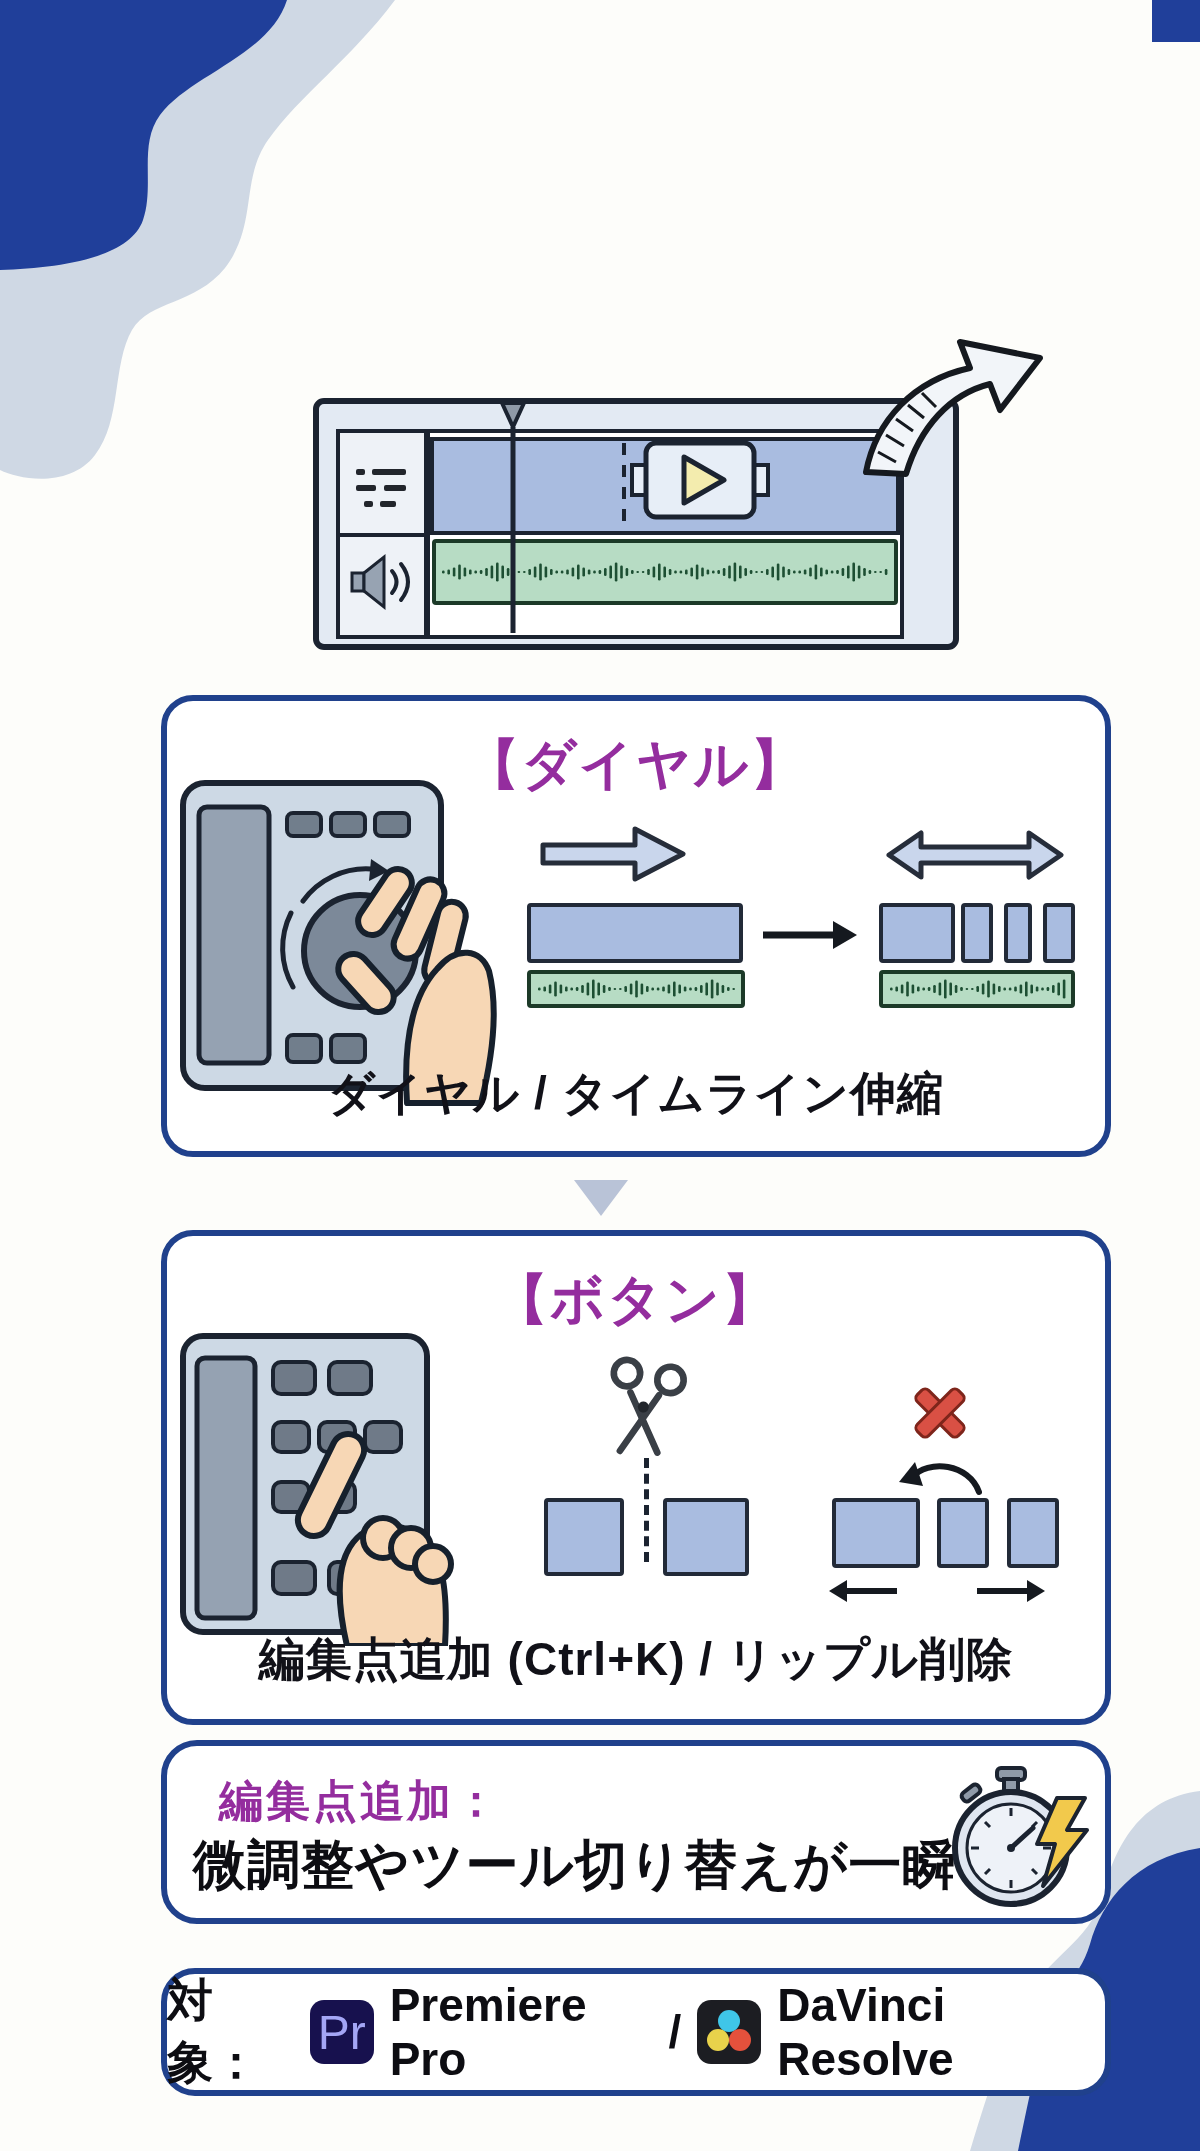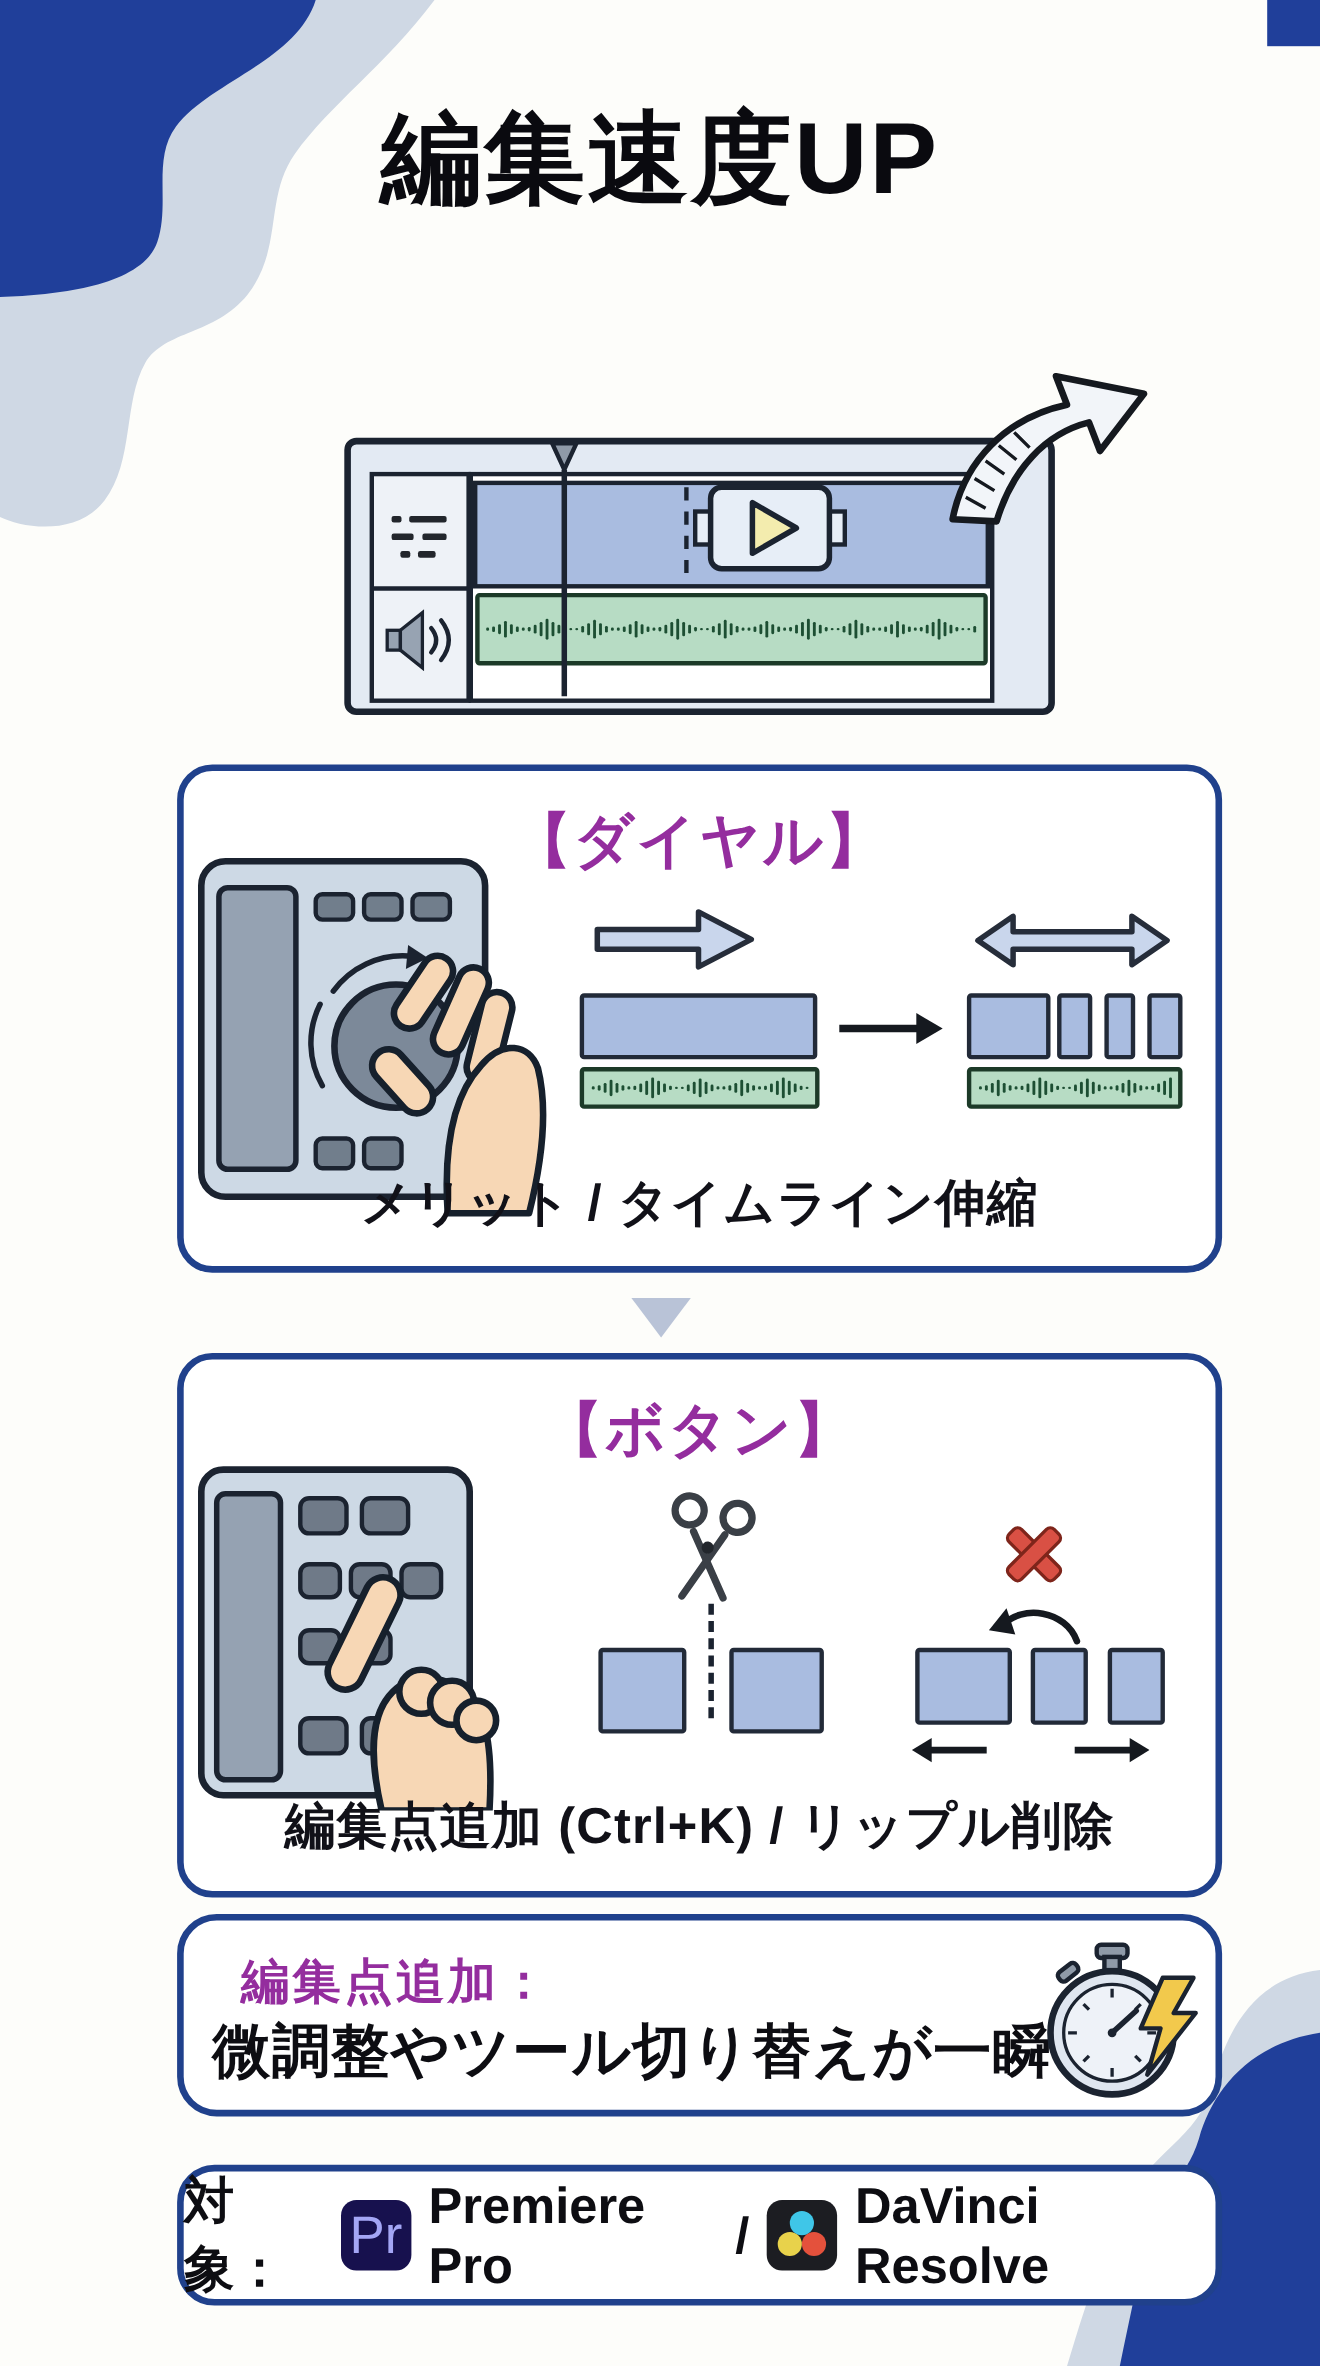--- a/index.html
+++ b/index.html
@@ -83,21 +83,20 @@
   </svg>
   <div class="corner-sq"></div>
   <svg class="blob" style="right:0;bottom:0" width="270" height="365" viewBox="0 0 270 365">
     <path d="M270,5 C210,12 185,60 172,110 C160,158 115,170 92,220 C70,268 55,315 40,365 L270,365 Z" fill="#cfd8e4"></path>
   </svg>
   <svg class="blob" style="right:0;bottom:0" width="270" height="365" viewBox="0 0 270 365">
     <path d="M270,62 C205,72 172,115 160,158 C148,198 122,205 112,250 C104,290 95,330 88,365 L270,365 Z" fill="#203f9a"></path>
   </svg>
 
   <div class="title">
-    <div>編集速度UP</div>
   </div>
 
   <div class="timeline">
     <svg width="655" height="272" viewBox="0 0 655 272">
       <rect x="6" y="18" width="640" height="246" rx="8" fill="#e3eaf3" stroke="#1b2330" stroke-width="6"></rect>
       <rect x="118" y="48" width="474" height="206" fill="#ffffff" stroke="#1b2330" stroke-width="4"></rect>
       <rect x="28" y="48" width="88" height="206" fill="#eef2f7" stroke="#1b2330" stroke-width="4"></rect>
       <line x1="28" y1="152" x2="116" y2="152" stroke="#1b2330" stroke-width="4"></line>
 
       <g fill="#22262c">
@@ -346,21 +345,21 @@
           <rect x="142.40000000000006" y="8.5" width="2.6" height="9" rx="1.2"></rect>
           <rect x="147.80000000000007" y="10.5" width="2.6" height="5" rx="1.2"></rect>
           <rect x="153.20000000000007" y="11.5" width="2.6" height="3" rx="1.2"></rect>
           <rect x="158.60000000000008" y="11.0" width="2.6" height="4" rx="1.2"></rect>
           <rect x="164.00000000000009" y="9.0" width="2.6" height="8" rx="1.2"></rect>
           <rect x="169.4000000000001" y="6.5" width="2.6" height="13" rx="1.2"></rect>
           <rect x="174.8000000000001" y="3.5" width="2.6" height="19" rx="1.2"></rect>
         </svg>
     </div>
 
-    <div class="sec-caption" style="bottom:26px;">メリット / タイムライン伸縮</div>
+    <div class="sec-caption" style="bottom:26px;">ダイヤル / タイムライン伸縮</div>
   </div>
 
   <div class="connector"></div>
 
   <div class="sec-box" style="top:1230px;height:495px;">
     <div class="sec-heading">【ボタン】</div>
 
     <svg class="abs" style="left:10px;top:90px" width="310" height="320" viewBox="0 0 310 320">
       <rect x="6" y="10" width="244" height="296" rx="20" fill="#cdd9e5" stroke="#1b2330" stroke-width="6"></rect>
       <rect x="20" y="32" width="58" height="260" rx="8" fill="#95a2b2" stroke="#1b2330" stroke-width="5"></rect>

